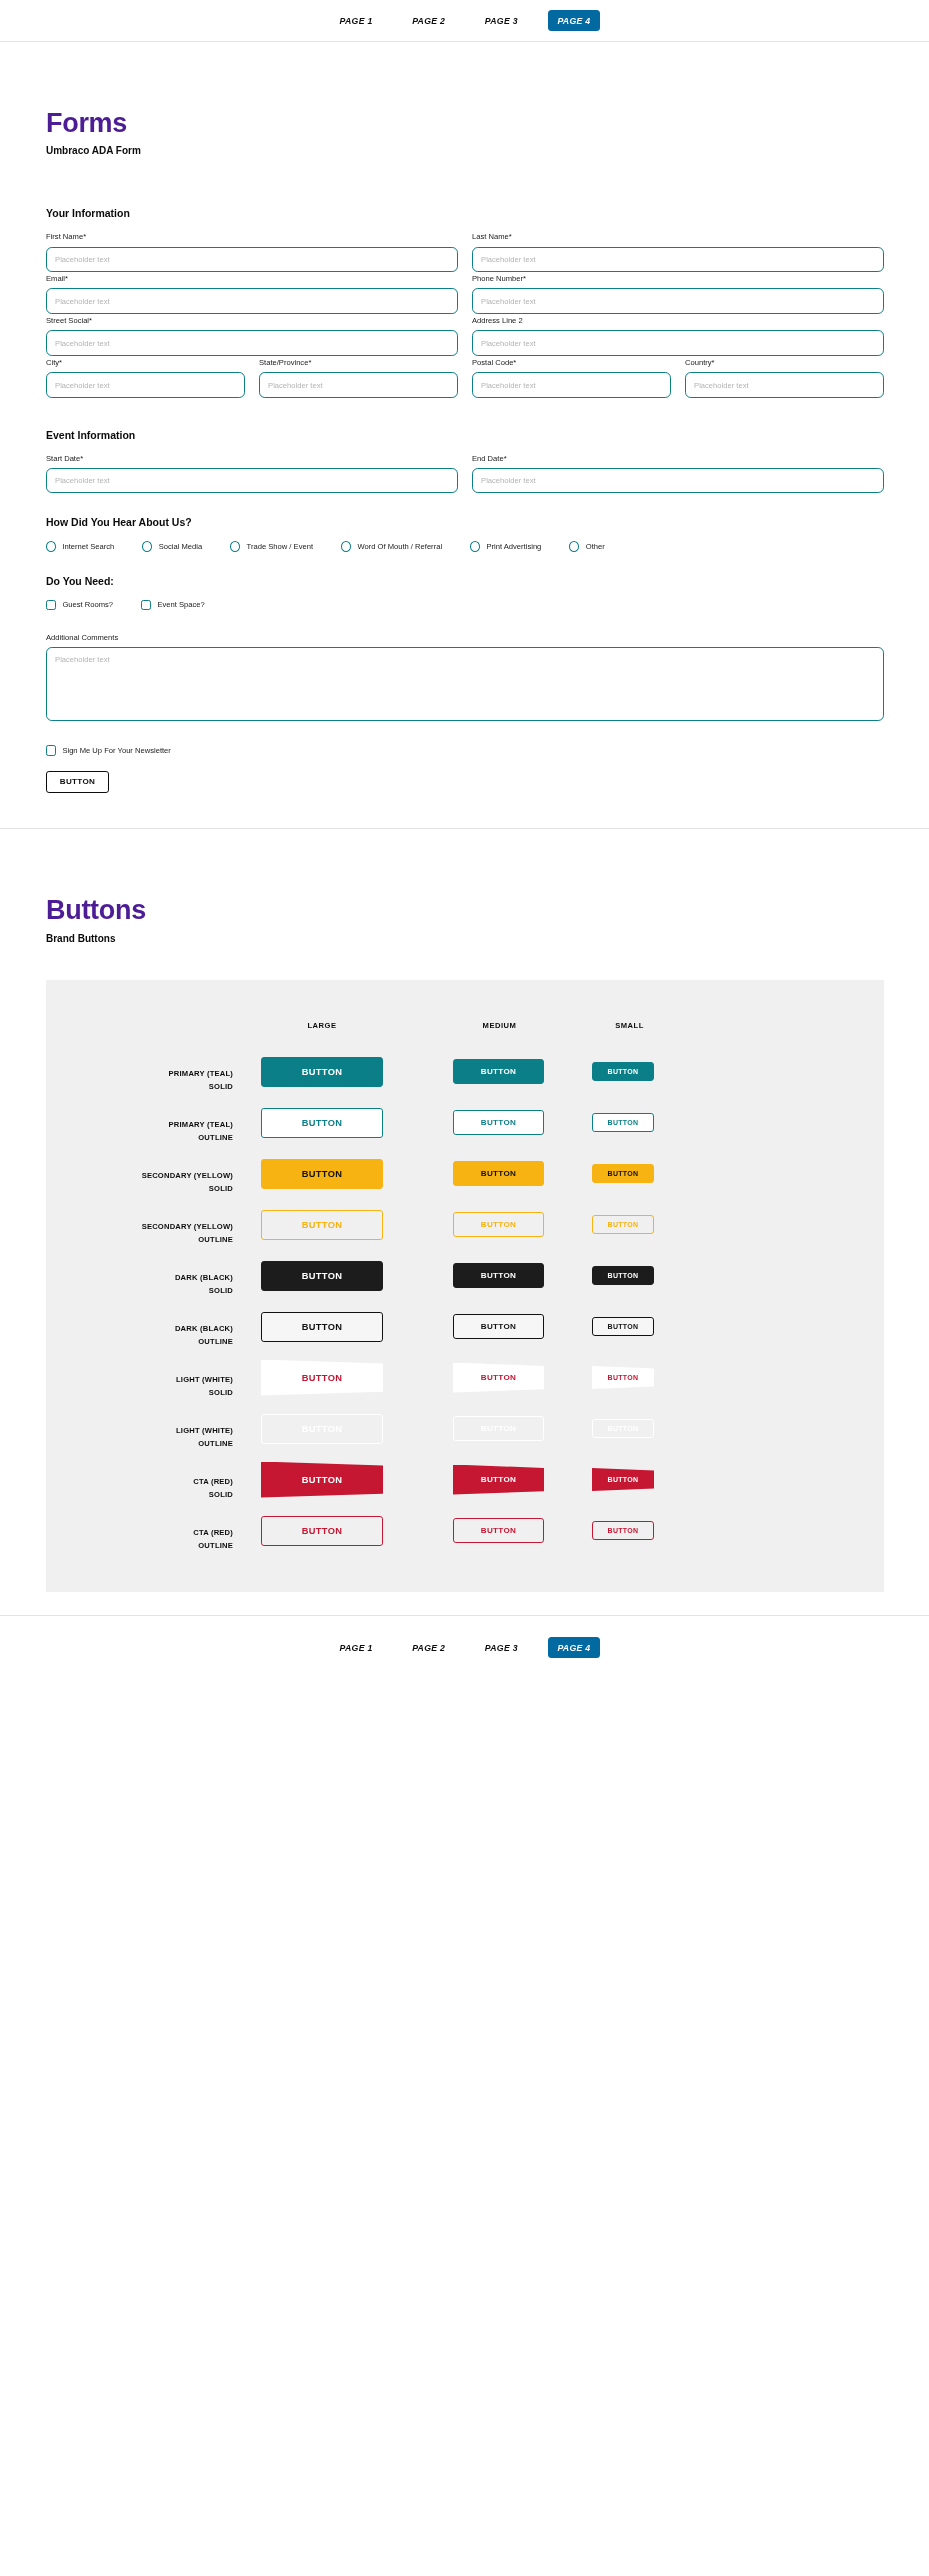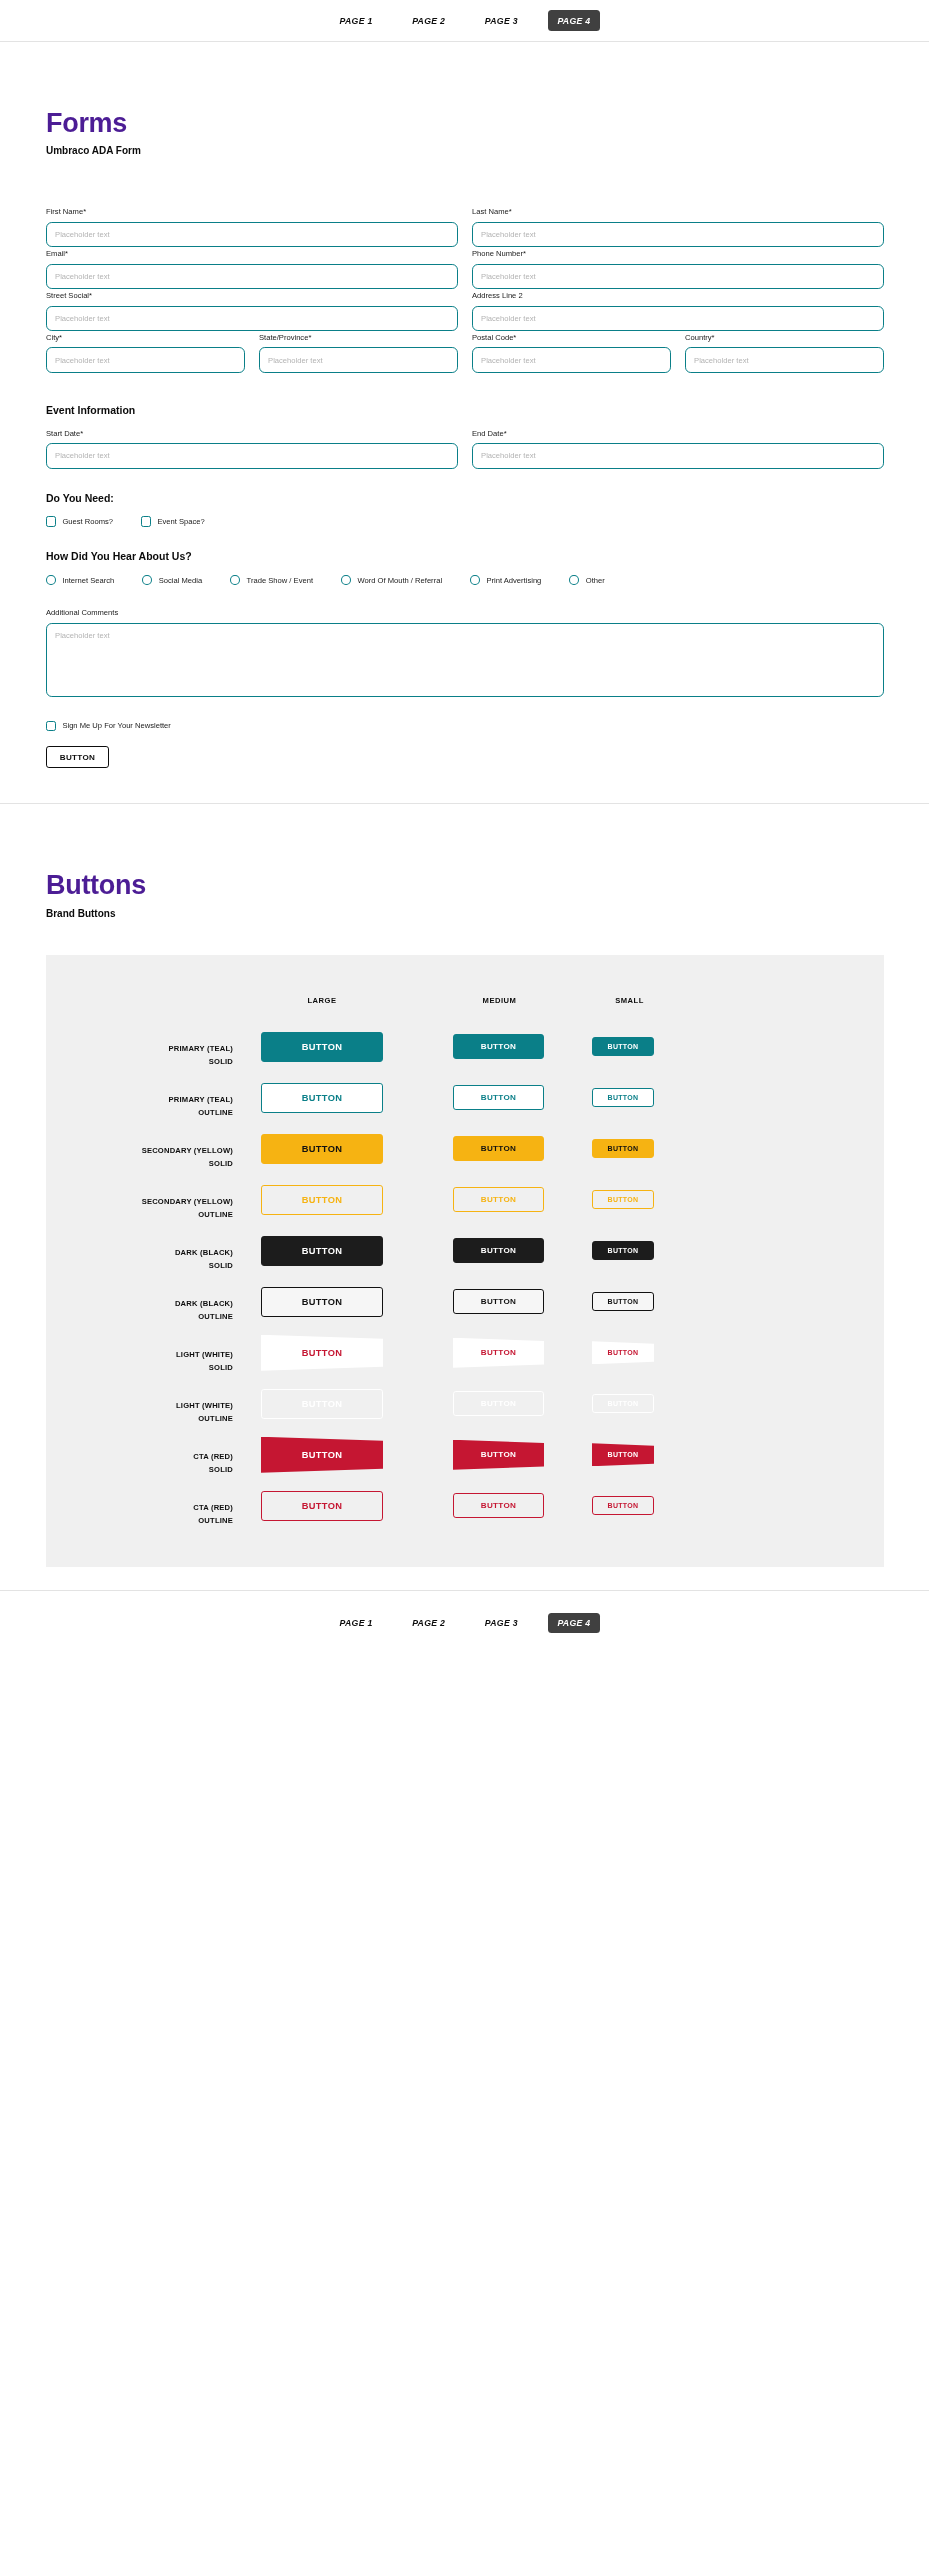--- a/index.html
+++ b/index.html
@@ -28,21 +28,21 @@
     letter-spacing: 0.3px;
     color: #0d0d0d;
     padding: 5.2px 9.3px;
     border-radius: 3.5px;
     margin: 0 10.5px;
     white-space: nowrap;
     text-decoration: none;
     font-style: italic;
   }
   .nav-item.is-active {
-    background: #404040;
+    background: #0369a1;
     color: #ffffff;
   }
 
   
   .section { padding: 0 46px; }
   .section-forms { padding-top: 67px; padding-bottom: 35px; }
   .section-buttons { padding-top: 67px; padding-bottom: 23px; }
   .divider { height: 1.2px; background: #e3e3e3; width: 100%; }
 
   .page-title {
@@ -246,20 +246,21 @@
 </nav>
 
 <section class="section section-forms">
 
   <h1 class="page-title">Forms</h1>
   <p class="page-subtitle">Umbraco ADA Form</p>
 
   <div class="form-body">
 
     
+    <h2 class="group-title">Your  Information</h2>
 
     <div class="row">
       <div class="col">
         <label class="field-label">First Name*</label>
         <input class="input" type="text" placeholder="Placeholder text" style="">
       </div>
       <div class="col">
         <label class="field-label">Last Name*</label>
         <input class="input" type="text" placeholder="Placeholder text" style="">
       </div>
@@ -316,60 +317,60 @@
         </div>
         <div class="col">
           <label class="field-label">End Date*</label>
           <input class="input" type="text" placeholder="Placeholder text" style="">
         </div>
       </div>
     </div>
 
     
     <div class="block-tight">
+      <h2 class="group-title">How Did You Hear About Us?</h2>
+      <div class="choice-row">
+        <label class="choice">
+          <span class="circ"></span>
+          <span class="txt">Internet Search</span>
+        </label>
+        <label class="choice">
+          <span class="circ"></span>
+          <span class="txt">Social Media</span>
+        </label>
+        <label class="choice">
+          <span class="circ"></span>
+          <span class="txt">Trade Show / Event</span>
+        </label>
+        <label class="choice">
+          <span class="circ"></span>
+          <span class="txt">Word Of Mouth / Referral</span>
+        </label>
+        <label class="choice">
+          <span class="circ"></span>
+          <span class="txt">Print Advertising</span>
+        </label>
+        <label class="choice">
+          <span class="circ"></span>
+          <span class="txt">Other</span>
+        </label>
+      </div>
+    </div>
+
+    
+    <div class="block-tight">
       <h2 class="group-title">Do You Need:</h2>
       <div class="choice-row">
         <label class="choice">
           <span class="box"></span>
           <span class="txt">Guest Rooms?</span>
         </label>
         <label class="choice">
           <span class="box"></span>
           <span class="txt">Event Space?</span>
-        </label>
-      </div>
-    </div>
-
-    
-    <div class="block-tight">
-      <h2 class="group-title">How Did You Hear About Us?</h2>
-      <div class="choice-row">
-        <label class="choice">
-          <span class="circ"></span>
-          <span class="txt">Internet Search</span>
-        </label>
-        <label class="choice">
-          <span class="circ"></span>
-          <span class="txt">Social Media</span>
-        </label>
-        <label class="choice">
-          <span class="circ"></span>
-          <span class="txt">Trade Show / Event</span>
-        </label>
-        <label class="choice">
-          <span class="circ"></span>
-          <span class="txt">Word Of Mouth / Referral</span>
-        </label>
-        <label class="choice">
-          <span class="circ"></span>
-          <span class="txt">Print Advertising</span>
-        </label>
-        <label class="choice">
-          <span class="circ"></span>
-          <span class="txt">Other</span>
         </label>
       </div>
     </div>
 
     
     <div class="block-tight">
       <label class="field-label">Additional Comments</label>
       <textarea class="textarea" placeholder="Placeholder text" style=""></textarea>
     </div>
 

